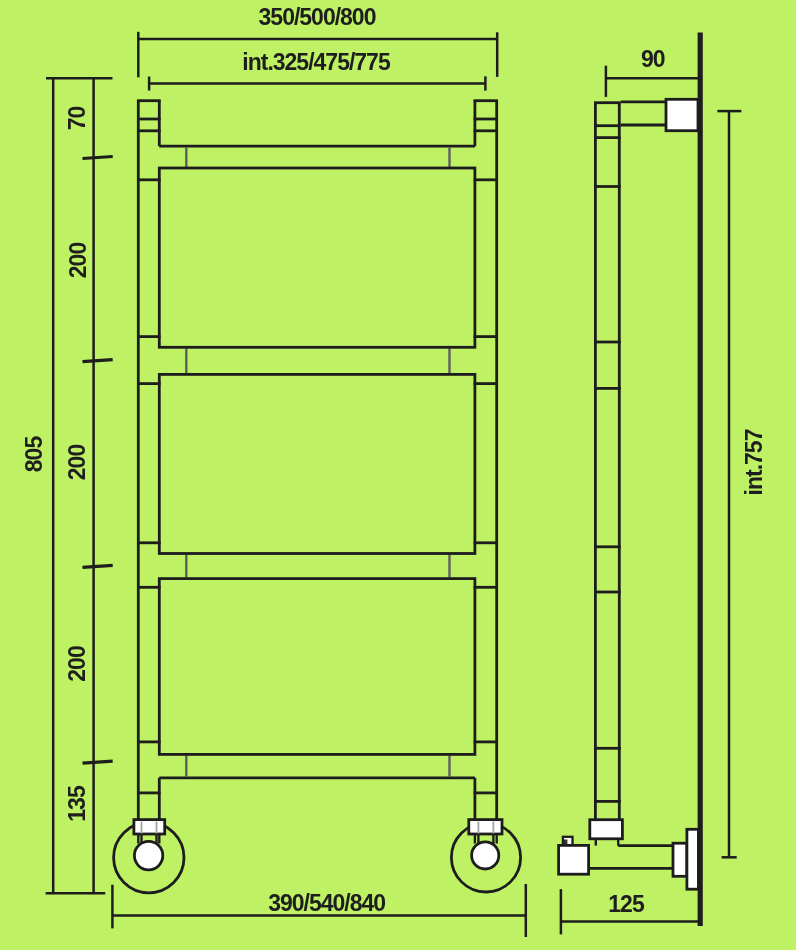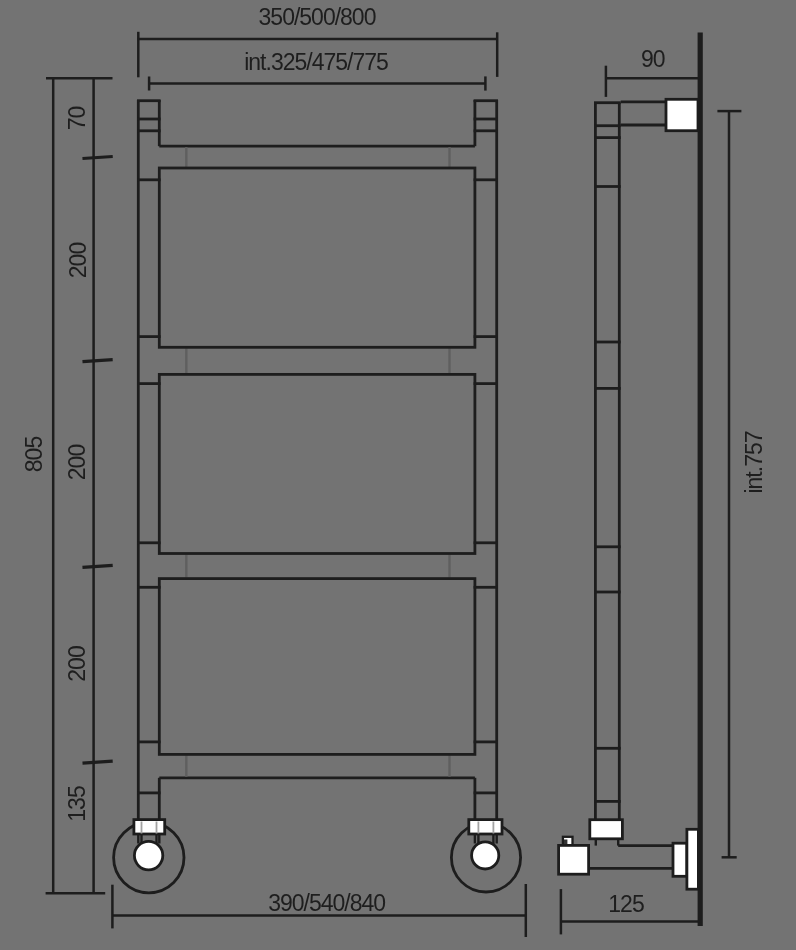--- a/index.html
+++ b/index.html
@@ -1,16 +1,16 @@
 <!DOCTYPE html>
 <html><head>
 <meta charset="utf-8">
 <style>
   html,body{margin:0;padding:0;background:#ffffff;}
-  .wrap{width:796px;height:950px;position:relative;background:#737373;}
+  .wrap{width:796px;height:950px;position:relative;background:#bef264;font-weight:bold;}
   svg{display:block;filter:blur(0.62px);}
   text{font-family:"Liberation Sans", sans-serif;font-size:23px;fill:#1e1e1e;letter-spacing:-1px;}
 </style>
 </head>
 <body>
 <div class="wrap">
 <svg width="796" height="950" viewBox="0 0 796 950">
 <g stroke="#1d1d1d" stroke-width="2.8" fill="none">
 
 <line x1="138.3" y1="100" x2="138.3" y2="820"></line>

